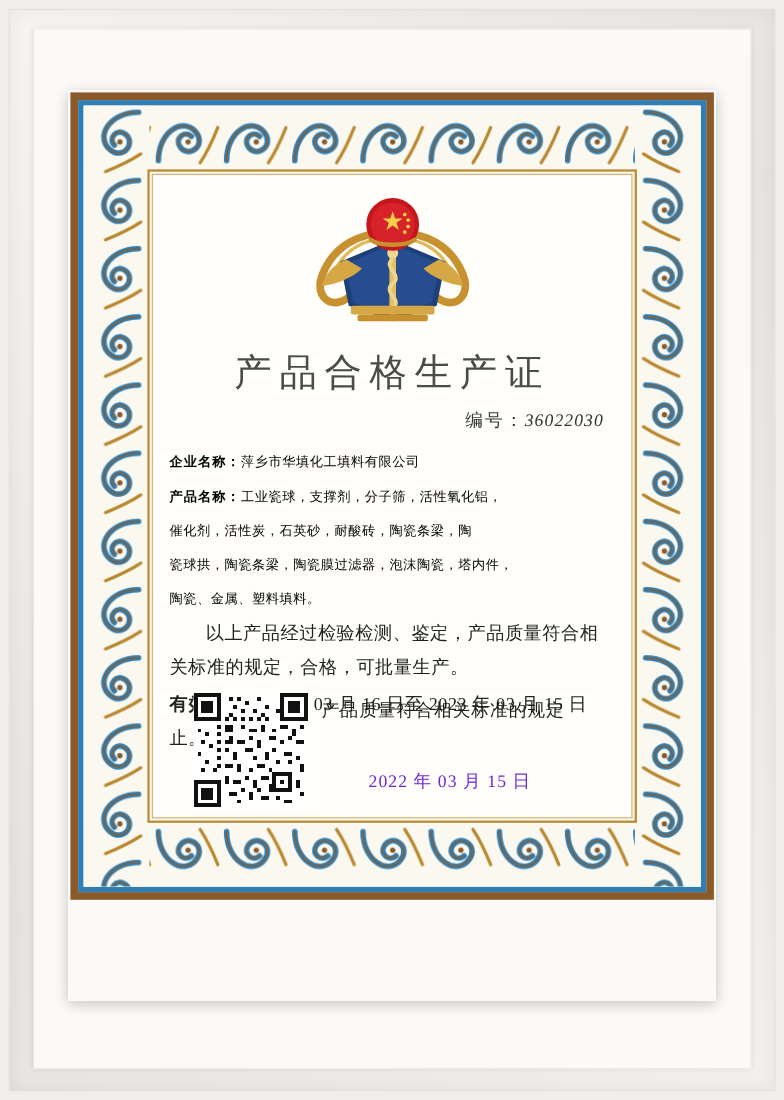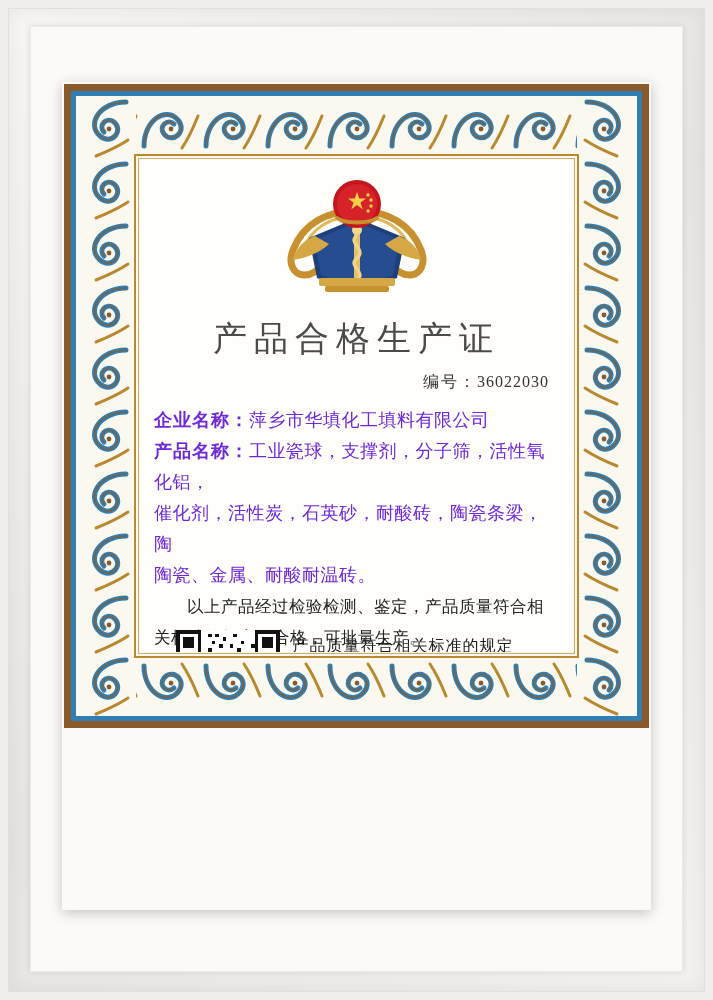--- a/index.html
+++ b/index.html
@@ -40,21 +40,21 @@
     left: 62px; top: 82px; right: 62px; bottom: 90px;
     box-shadow: 0 3px 12px rgba(0,0,0,0.22);
   }
 
   
   .certificate {
     position: absolute;
     left: 64px;
     top: 84px;
     width: 585px;
-    height: 644px;
+    height: 734px;
     background: #fdfdfb;
     box-sizing: border-box;
   }
 
   
   .ring-brown {
     position: absolute; inset: 0;
     border: 7px solid #8a5a2b;
     background: #fdfdfb;
     box-sizing: border-box;
@@ -125,33 +125,33 @@
   }
   .serial-line {
     position: absolute;
     top: 212px;
     right: 24px;
     font-size: 16px;
     color: #333;
     letter-spacing: 1px;
   }
   .serial-line .label { letter-spacing: 2px; }
-  .serial-line .value { font-family: "Liberation Serif", serif; letter-spacing: 1px; }
+  .serial-line .value { font-family: "Liberation Serif", serif; letter-spacing: 1px; font-style: italic; }
 
   .body-block {
     position: absolute;
     top: 245px;
     left: 14px;
     right: 14px;
     color: #222;
   }
   .row {
-    font-size: 18px;
+    font-size: 12px;
     line-height: 31px;
-    color: #6d28d9;
+    color: #000000;
     letter-spacing: 0.5px;
   }
   .row .key {
     font-weight: bold;
     letter-spacing: 1px;
   }
   .para {
     font-size: 16.5px;
     line-height: 31px;
     text-indent: 33px;
@@ -307,21 +307,22 @@
       </div>
 
       <div class="body-block">
         <div class="row">
           <span class="key">企业名称：</span><span>萍乡市华填化工填料有限公司</span>
         </div>
         <div class="row">
           <span class="key">产品名称：</span><span>工业瓷球，支撑剂，分子筛，活性氧化铝，</span>
         </div>
         <div class="row">催化剂，活性炭，石英砂，耐酸砖，陶瓷条梁，陶</div>
-        <div class="row">陶瓷、金属、耐酸耐温砖。</div>
+        <div class="row">瓷球拱，陶瓷条梁，陶瓷膜过滤器，泡沫陶瓷，塔内件，</div>
+        <div class="row">陶瓷、金属、塑料填料。</div>
 
         <div class="para">以上产品经过检验检测、鉴定，产品质量符合相关标准的规定，合格，可批量生产。</div>
 
         <div class="valid-row">
           <span class="key">有效期：</span><span>2022 年 03 月 16 日至 2023 年 03 月 15 日止。</span>
         </div>
       </div>
 
       <div class="footer">
         <div class="qr">

